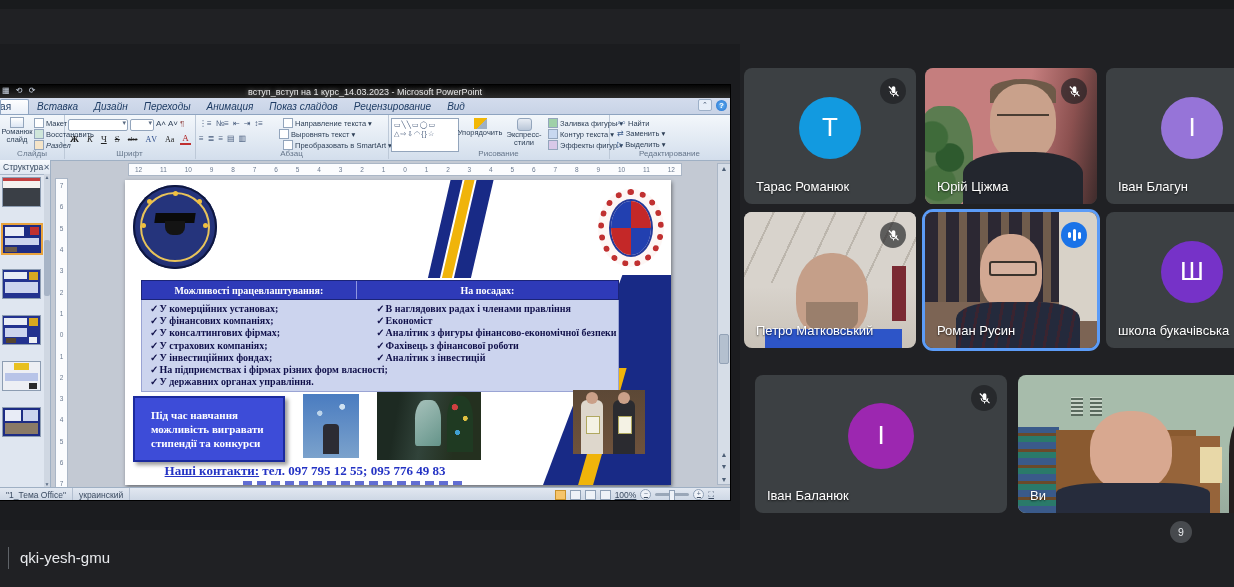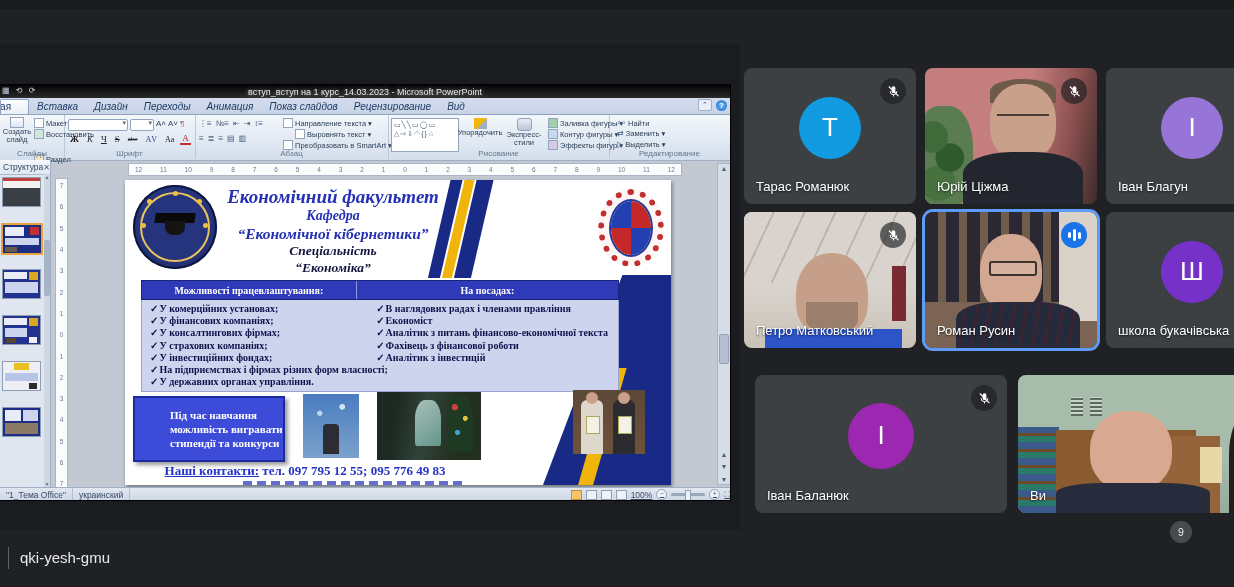--- a/index.html
+++ b/index.html
@@ -56,21 +56,21 @@
   #hruler span{font-size:6.5px;color:#6b7a90;}
   #vruler{left:55px;top:93px;width:11px;height:305px;background:#fbfcfe;border:1px solid #aab6c6;display:flex;flex-direction:column;align-items:center;justify-content:space-between;padding:4px 0;}
   #vruler span{font-size:6.5px;color:#6b7a90;line-height:1;}
   
   #cscroll{left:717px;top:78px;width:12px;height:320px;background:#d6dde7;border:1px solid #aab6c6;}
   #cscroll .ar{position:absolute;left:0;width:12px;text-align:center;font-size:7px;color:#4e5f76;}
   #cscroll .cthumb{position:absolute;left:1px;width:8px;height:28px;top:170px;background:#b4c0cf;border:1px solid #93a2b6;border-radius:2px;}
   
   #pptstatus{left:0;top:402px;width:730px;height:13px;background:linear-gradient(#e2e8f1,#ccd6e4);border-top:1px solid #9fb0c4;display:flex;align-items:center;font-size:8.5px;color:#3c4c62;}
   #pptstatus .cell{padding:0 6px;border-right:1px solid #b3bfd0;height:100%;display:flex;align-items:center;}
-  #statusright{margin-left:auto;display:flex;align-items:center;gap:4px;padding-right:0;text-decoration:underline;}
+  #statusright{margin-left:auto;display:flex;align-items:center;gap:4px;padding-right:16px;text-decoration:underline;}
   .vicon{width:9px;height:8px;border:1px solid #8fa0b6;background:#eef2f8;}
   .vicon.on{background:#f6c46a;border-color:#c8912c;}
   .zslider{width:34px;height:3px;background:#9aa7b8;position:relative;border-radius:2px;}
   .zslider .zt{position:absolute;left:14px;top:-3px;width:4px;height:9px;background:#eef2f8;border:1px solid #8fa0b6;}
   .zbtn{width:9px;height:9px;border-radius:50%;border:1px solid #8fa0b6;color:#5a6b82;font-size:7px;line-height:8px;text-align:center;background:#eef2f8;}
 
   
   #slide{left:125px;top:95px;width:546px;height:305px;background:#fff;box-shadow:1px 2px 4px rgba(0,0,0,.45);overflow:hidden;font-family:"Liberation Serif",serif;}
   
   #embL{left:8px;top:5px;width:84px;height:84px;border-radius:50%;background:radial-gradient(circle at 50% 45%,#25347c 60%,#141f55);box-shadow:0 0 0 2px #0e1740 inset;}
@@ -100,21 +100,21 @@
   #tblhead .hl{width:45%;border-right:1px solid #8f97e0;}
   #tblhead .hr{width:55%;}
   #tblbody{display:flex;background:#ccd4ee;border:1px solid #9aa4d4;border-top:none;min-height:88px;}
   #tblbody .col{padding:3px 4px 3px 8px;}
   #tblbody .cl{width:45%;}
   #tblbody .cr{width:55%;}
   .titem{font-size:10px;line-height:12.2px;color:#10104a;font-weight:bold;white-space:nowrap;}
   .titem .bu{margin-right:1px;}
   
   #infobox{left:8px;top:216px;width:148px;height:62px;background:#3d4cd8;border:2px solid #1b2a9e;box-shadow:3px 3px 4px rgba(0,0,0,.4);display:flex;flex-direction:column;justify-content:center;}
-  #infobox div{color:#fff;font-weight:bold;font-size:11px;line-height:1.3;text-align:left;padding-left:16px;margin-left:19px;}
+  #infobox div{color:#fff;font-weight:bold;font-size:11px;line-height:1.3;text-align:left;padding-left:16px;}
   .photo{position:absolute;overflow:hidden;}
   #ph1{left:178px;top:214px;width:56px;height:64px;background:radial-gradient(circle at 30% 30%,#bcd4ea 4%,transparent 5%),radial-gradient(circle at 70% 20%,#cfe2f2 4%,transparent 5%),radial-gradient(circle at 55% 55%,#8fb6d8 8%,transparent 9%),linear-gradient(#4a7cc0,#7ba2cc);}
   #ph1 .fig{position:absolute;left:20px;top:30px;width:16px;height:30px;background:#2c2c34;border-radius:4px 4px 0 0;}
   #ph2{left:252px;top:212px;width:104px;height:68px;background:linear-gradient(100deg,#1d2a22 20%,#31433a 45%,#24301f 75%);}
   #ph2 .glass{position:absolute;left:38px;top:8px;width:26px;height:46px;background:linear-gradient(140deg,#bcd8d2,#6fa49a);border-radius:40% 40% 8% 8%;opacity:.85;}
   #ph2 .tree{position:absolute;right:8px;top:4px;width:26px;height:56px;background:radial-gradient(circle at 30% 20%,#d04040 6%,transparent 7%),radial-gradient(circle at 70% 40%,#e0c040 6%,transparent 7%),radial-gradient(circle at 40% 65%,#40a0d0 6%,transparent 7%),#1f3a22;border-radius:40% 40% 0 0;}
   #ph3{left:448px;top:210px;width:72px;height:64px;background:linear-gradient(#5c4836,#6e523c);}
   #ph3 .p{position:absolute;top:10px;width:22px;height:54px;background:#ded7cc;border-radius:6px 6px 0 0;}
   #ph3 .p.b{background:#2b2b30;}
   #ph3 .hd{position:absolute;top:2px;width:12px;height:12px;border-radius:50%;background:#caa088;}
@@ -201,31 +201,31 @@
       <div id="tabextras">
         <div id="rib-collapse">⌃</div>
         <div id="rib-help">?</div>
       </div>
 
       <div class="abs" id="ribbon">
 
         <div class="rgroup" style="left:0;width:64px;">
           <div class="bigbtn" style="left:2px;top:2px;width:30px;">
             <span class="mi" style="width:12px;height:9px;background:linear-gradient(#fff,#dce6f4);"></span>
-            <span>Создать слайд</span>
+            <span>Романюк слайд</span>
           </div>
           <div class="minirow" style="left:34px;top:3px;">
               <span class="mi"></span>
               <span>Макет</span>
             </div>
           <div class="minirow" style="left:34px;top:14px;">
               <span class="mi" style="background:#cfe6da;"></span>
               <span>Восстановить</span>
             </div>
-          <div class="minirow" style="left:34px;top:39px;">
+          <div class="minirow" style="left:34px;top:25px;font-style:italic;">
               <span class="mi" style="background:#f4e4c8;"></span>
               <span>Раздел</span>
             </div>
           <div class="glabel">Слайды</div>
         </div>
 
         <div class="rgroup" style="left:64px;width:131px;">
           <div class="combo" style="position:absolute;left:4px;top:4px;width:58px;"></div>
           <div class="combo" style="position:absolute;left:66px;top:4px;width:22px;"></div>
           <div class="minirow" style="left:92px;top:4px;font-size:8px;">
@@ -259,21 +259,21 @@
               <span>≣</span>
               <span>≡</span>
               <span>▤</span>
               <span>▥</span>
             </div>
           <div class="minirow" style="left:88px;top:3px;">
               <span class="mi"></span>
               <span>Направление текста</span>
               <span>▾</span>
             </div>
-          <div class="minirow" style="left:100px;top:14px;">
+          <div class="minirow" style="left:84px;top:14px;">
               <span class="mi"></span>
               <span>Выровнять текст</span>
               <span>▾</span>
             </div>
           <div class="minirow" style="left:88px;top:25px;">
               <span class="mi"></span>
               <span>Преобразовать в SmartArt</span>
               <span>▾</span>
             </div>
           <div class="glabel">Абзац</div>
@@ -289,21 +289,21 @@
             <span style="display:inline-block;width:13px;height:11px;background:linear-gradient(#e8edf4,#b9c6d8);border-radius:3px;border:1px solid #93a5bc;"></span>
             <span>Экспресс-стили</span>
           </div>
           <div class="minirow" style="left:160px;top:3px;">
               <span class="mi" style="background:#9fd0a8;"></span>
               <span>Заливка фигуры</span>
               <span>▾</span>
             </div>
           <div class="minirow" style="left:160px;top:14px;">
               <span class="mi" style="background:#c8d8f0;"></span>
-              <span>Контур фигуры</span>
+              <span>Контур текста</span>
               <span>▾</span>
             </div>
           <div class="minirow" style="left:160px;top:25px;">
               <span class="mi" style="background:#d8c8e8;"></span>
               <span>Эффекты фигур</span>
               <span>▾</span>
             </div>
           <div class="glabel">Рисование</div>
         </div>
 
@@ -429,27 +429,20 @@
           <div class="ring"></div>
             <div class="cap"></div>
             <div class="cap2"></div>
           <div class="st" style="left:14px;top:14px;"></div>
             <div class="st" style="left:40px;top:6px;"></div>
           <div class="st" style="left:64px;top:14px;"></div>
             <div class="st" style="left:8px;top:38px;"></div>
           <div class="st" style="left:70px;top:38px;"></div>
         </div>
 
-        <div class="abs" id="titles">
-          <div id="t1">Економічний факультет</div>
-          <div id="t2">Кафедра</div>
-          <div id="t3">“Економічної кібернетики”</div>
-          <div id="t4">Спеціальність</div>
-          <div id="t5">“Економіка”</div>
-        </div>
 
         <div class="abs" id="stripes">
           <i style="left:14px;width:12px;background:#182a86;"></i>
           <i style="left:28px;width:10px;background:#f0b40a;"></i>
           <i style="left:40px;width:17px;background:#182a86;"></i>
         </div>
 
         <div class="abs" id="embR">
           <div class="ov"></div>
           <div class="ov2">
@@ -471,21 +464,21 @@
                 <div class="titem"><span class="bu">✓</span><span>У фінансових компаніях;</span></div>
                 <div class="titem"><span class="bu">✓</span><span>У консалтингових фірмах;</span></div>
                 <div class="titem"><span class="bu">✓</span><span>У страхових компаніях;</span></div>
                 <div class="titem"><span class="bu">✓</span><span>У інвестиційних фондах;</span></div>
                 <div class="titem"><span class="bu">✓</span><span>На підприємствах і фірмах різних форм власності;</span></div>
                 <div class="titem"><span class="bu">✓</span><span>У державних органах управління.</span></div>
               </div>
             <div class="col cr" id="tcol-right">
                 <div class="titem"><span class="bu">✓</span><span>В наглядових радах і членами правління</span></div>
                 <div class="titem"><span class="bu">✓</span><span>Економіст</span></div>
-                <div class="titem"><span class="bu">✓</span><span>Аналітик з питань фінансово-економічної текста</span></div>
+                <div class="titem"><span class="bu">✓</span><span>Аналітик з фигуры фінансово-економічної безпеки</span></div>
                 <div class="titem"><span class="bu">✓</span><span>Фахівець з фінансової роботи</span></div>
                 <div class="titem"><span class="bu">✓</span><span>Аналітик з інвестицій</span></div>
               </div>
           </div>
         </div>
 
         <div class="abs" id="infobox">
             <div>Під час навчання</div>
             <div>можливість вигравати</div>
             <div>стипендії та  конкурси</div>

